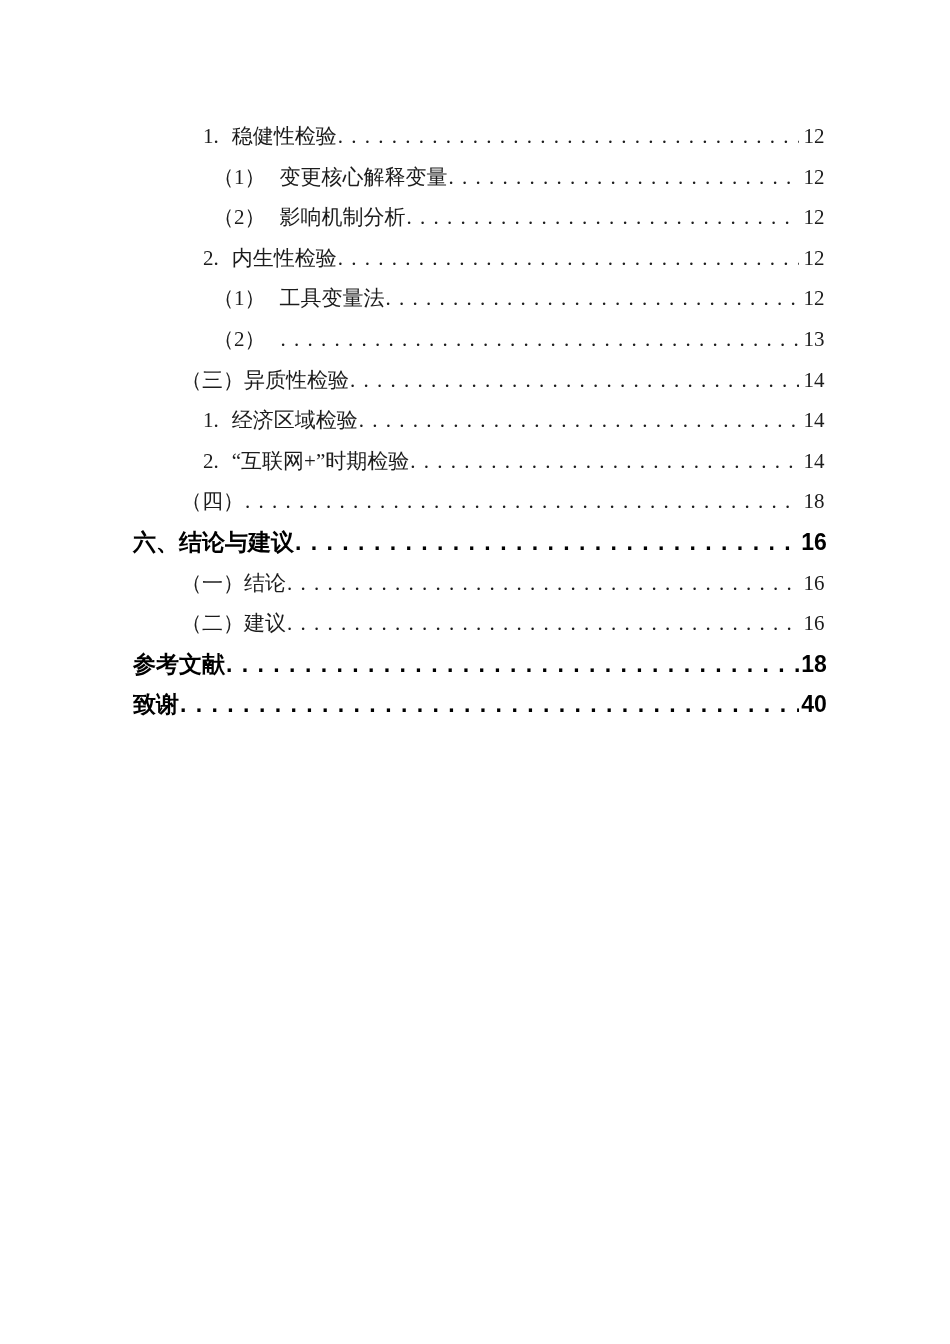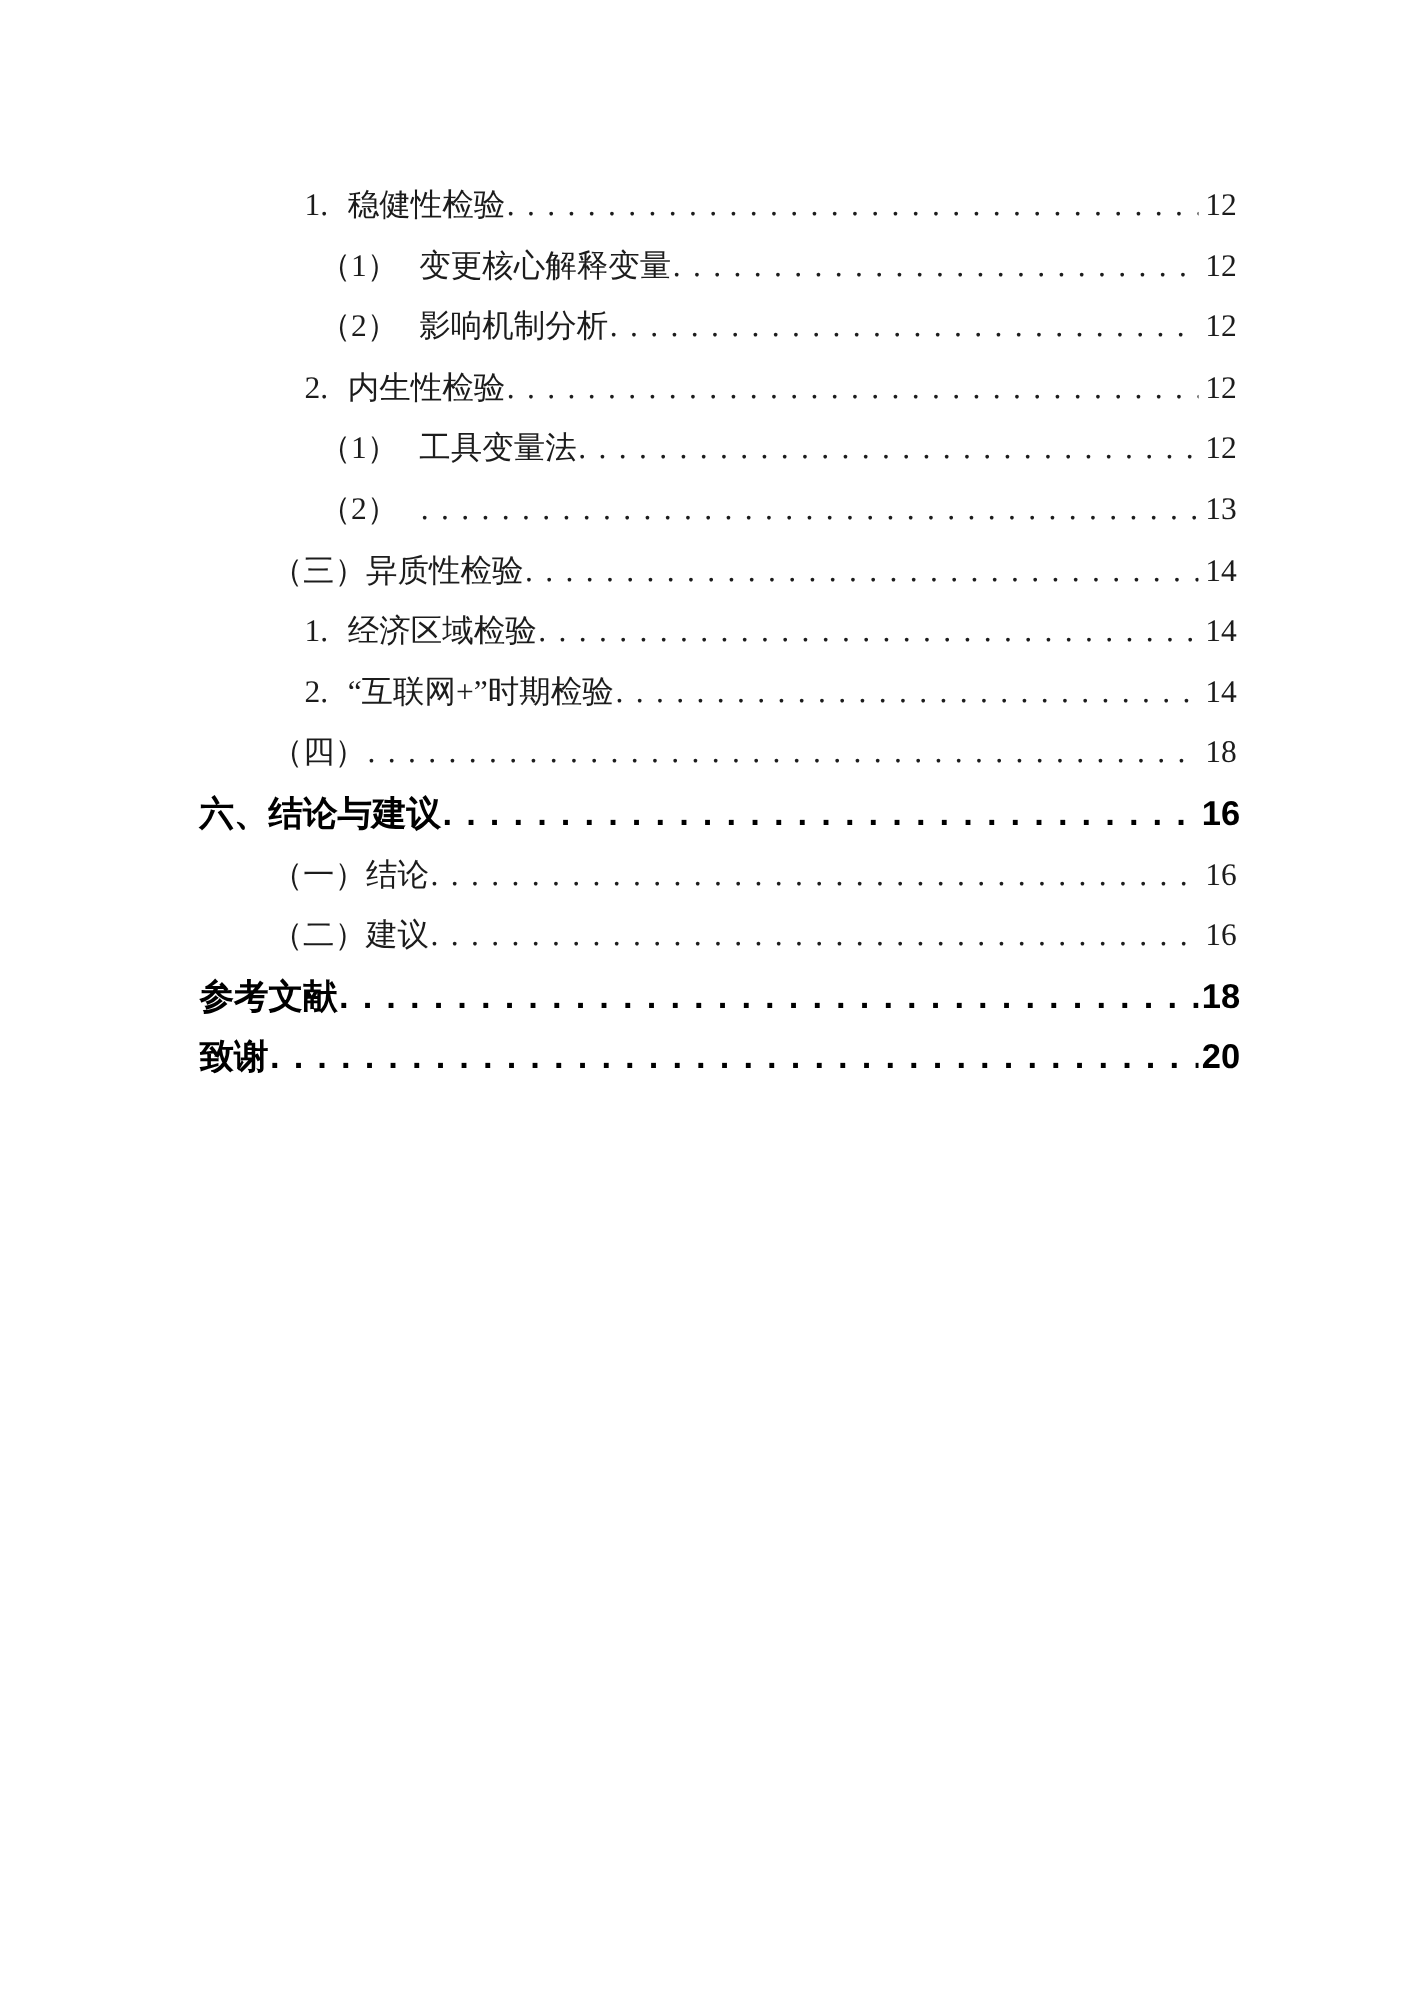--- a/index.html
+++ b/index.html
@@ -156,17 +156,17 @@
       <span class="num"></span>
         <span class="label">参考文献</span>
         <span class="leader">. . . . . . . . . . . . . . . . . . . . . . . . . . . . . . . . . . . . . . . . . . . . . . . . . . . . . . . . . . . . . . . . . . . . . . . . . . . . . . . . . . . . . . . . . . . . . . . . . . . . . . . . . . . . . . . . . . . . . . . . . . . . . . . . . . . . . . . . . . . . </span>
         <span class="pagenum">18</span>
     </div>
 
     <div class="toc-row lvl0 bold">
       <span class="num"></span>
         <span class="label">致谢</span>
         <span class="leader">. . . . . . . . . . . . . . . . . . . . . . . . . . . . . . . . . . . . . . . . . . . . . . . . . . . . . . . . . . . . . . . . . . . . . . . . . . . . . . . . . . . . . . . . . . . . . . . . . . . . . . . . . . . . . . . . . . . . . . . . . . . . . . . . . . . . . . . . . . . . </span>
-        <span class="pagenum">20</span>
+        <span class="pagenum">40</span>
     </div>
 
   </div>
 </div>
 
 </body></html>

